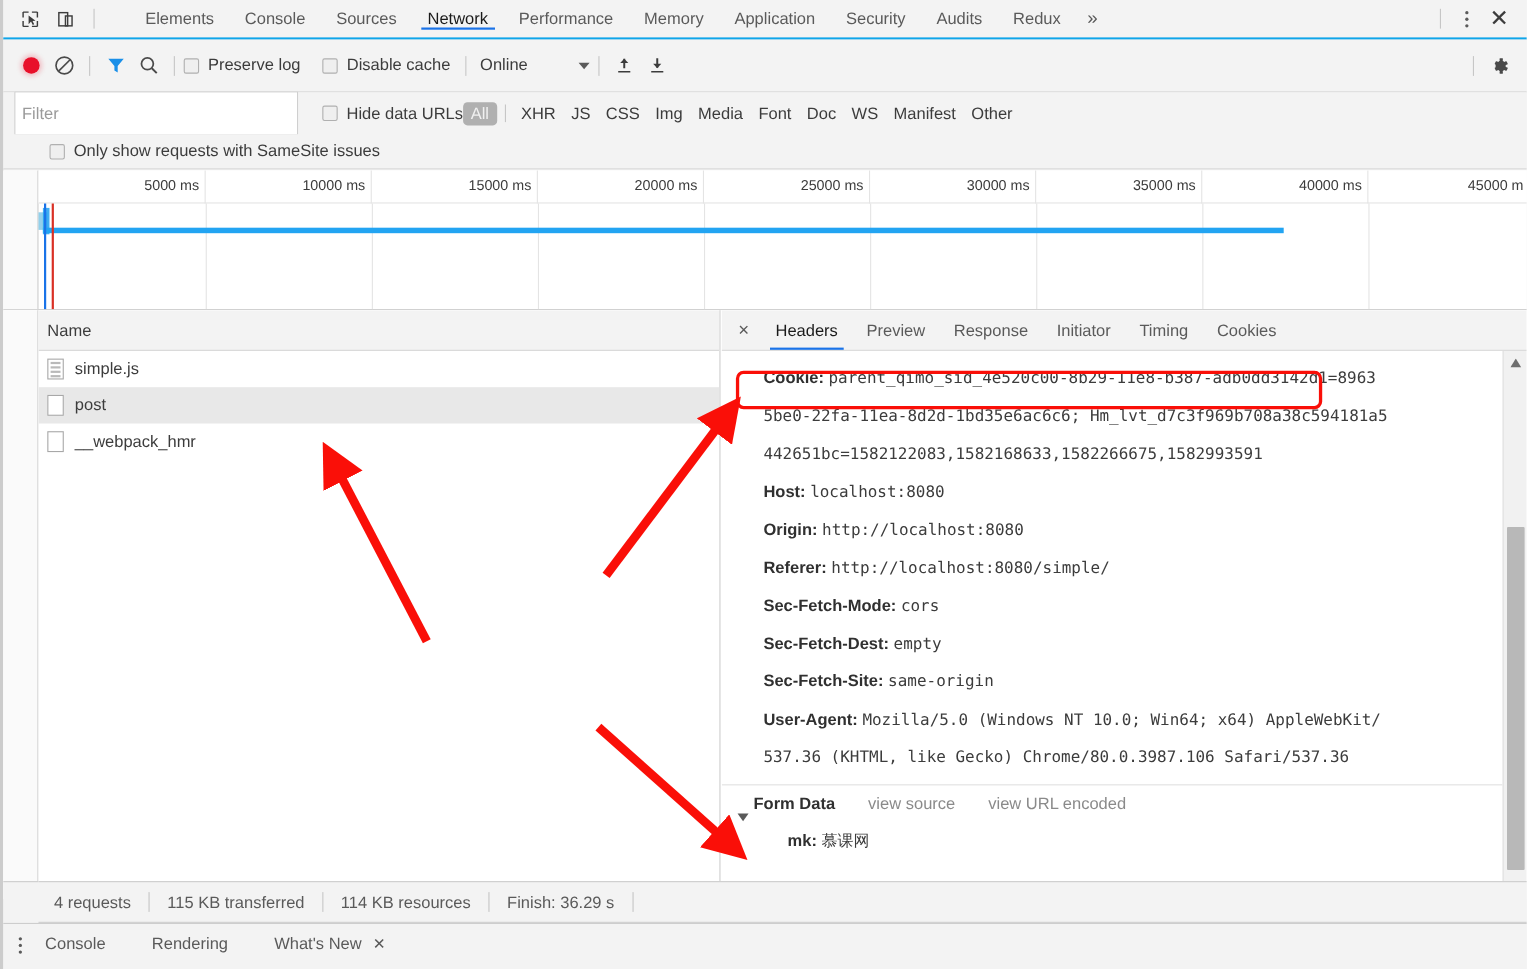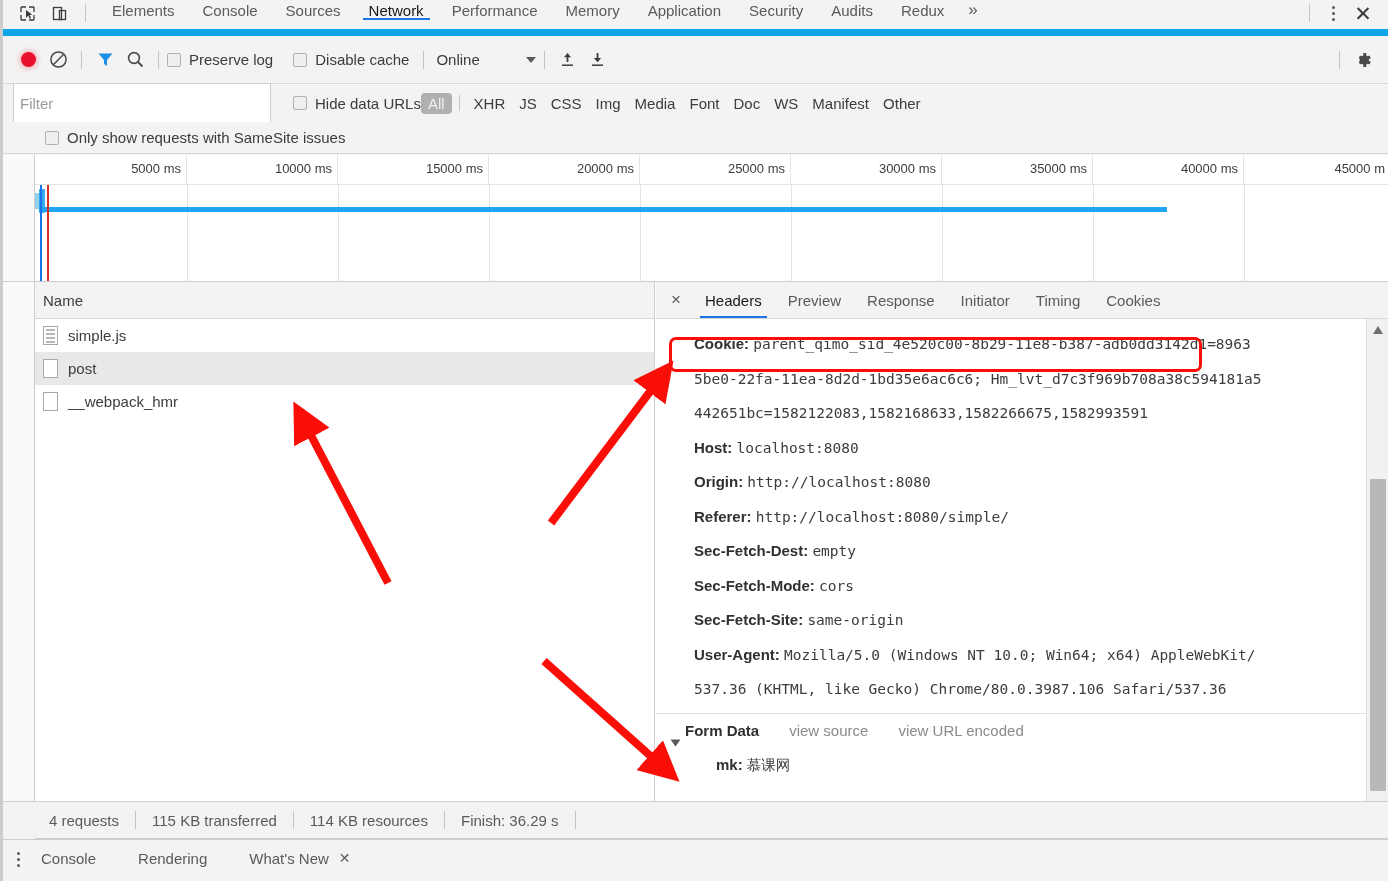--- a/index.html
+++ b/index.html
@@ -13,22 +13,22 @@
     position: relative;
     width: 1388px; height: 881px;
     background: #f3f3f3;
     border-left: 3px solid #ccc;
   }
 
   
   .tabbar {
     position: absolute; left: 0; top: 0; right: 0; height: 36px;
     background: #f3f3f3;
-    border-bottom: 7px solid #0ea5e9;
-    display: flex; align-items: flex-start;
+    border-bottom: 2px solid #0ea5e9;
+    display: flex; align-items: center; gap: 20px;
   }
   .tb-icons { display: flex; align-items: center; padding: 0 4px 0 10px; gap: 4px; }
   .tb-iconbtn {
     width: 28px; height: 26px; display: flex; align-items: center; justify-content: center;
     cursor: pointer;
   }
   .vsep { width: 1px; align-self: center; height: 18px; background: #c6c6c6; margin: 0 8px; }
   .tabs { display: flex; align-items: stretch; flex: 1; }
   .tab {
     display: flex; align-items: center; padding: 0 14px;
@@ -468,26 +468,26 @@
         </div>
         <div class="hdr-line">
           <span class="hdr-name">Origin:</span>
           <span class="hdr-val">http://localhost:8080</span>
         </div>
         <div class="hdr-line">
           <span class="hdr-name">Referer:</span>
           <span class="hdr-val">http://localhost:8080/simple/</span>
         </div>
         <div class="hdr-line">
+          <span class="hdr-name">Sec-Fetch-Mode:</span>
+          <span class="hdr-val">cors</span>
+        </div>
+        <div class="hdr-line">
           <span class="hdr-name">Sec-Fetch-Dest:</span>
           <span class="hdr-val">empty</span>
-        </div>
-        <div class="hdr-line">
-          <span class="hdr-name">Sec-Fetch-Mode:</span>
-          <span class="hdr-val">cors</span>
         </div>
         <div class="hdr-line">
           <span class="hdr-name">Sec-Fetch-Site:</span>
           <span class="hdr-val">same-origin</span>
         </div>
         <div class="hdr-line">
           <span class="hdr-name">User-Agent:</span>
           <span class="hdr-val">Mozilla/5.0 (Windows NT 10.0; Win64; x64) AppleWebKit/</span>
         </div>
         <div class="hdr-line">

